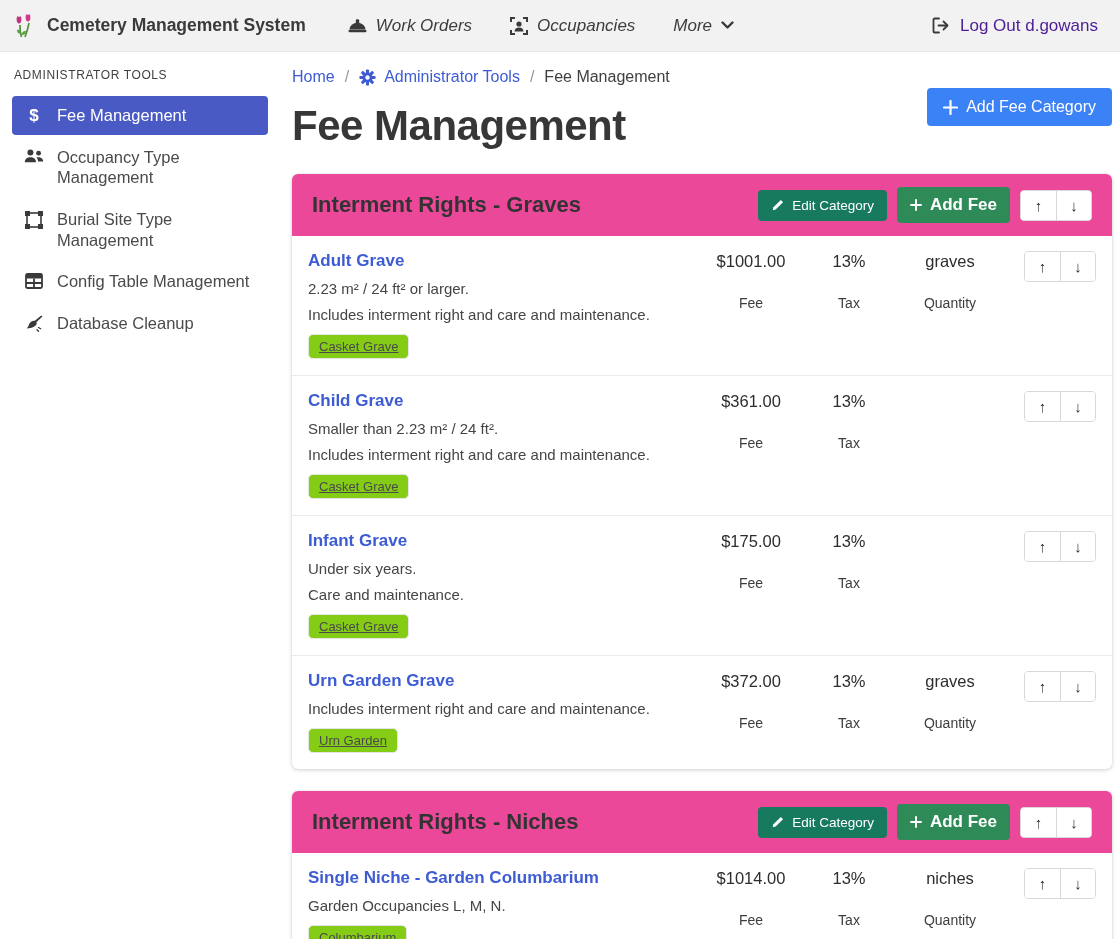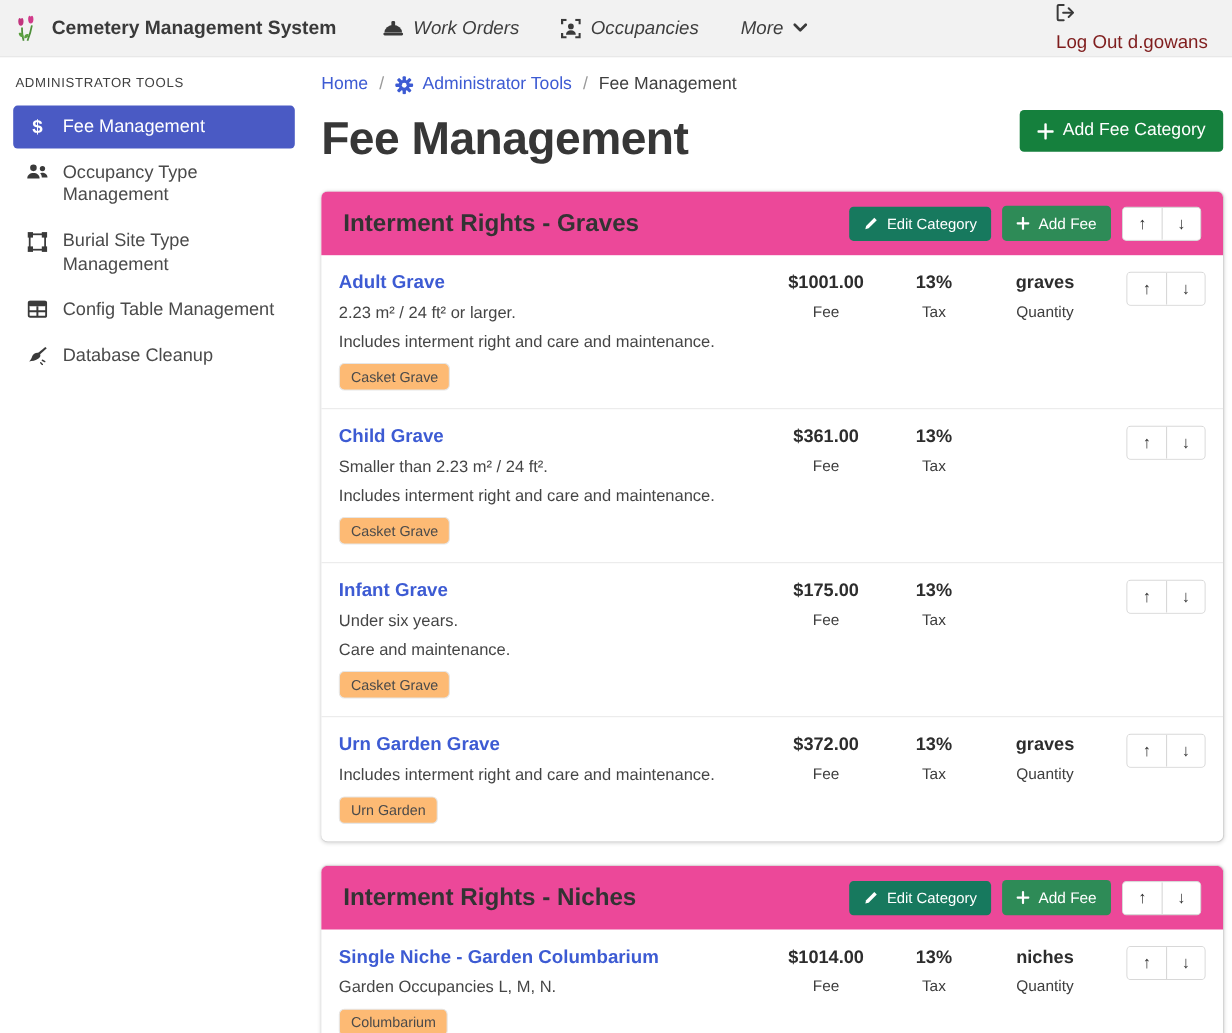--- a/index.html
+++ b/index.html
@@ -10,21 +10,21 @@
     background:#fff; color:#333;
   }
   
   .navbar {
     height:52px; background:#f2f2f2; border-bottom:1px solid #e7e7e7;
     display:flex; align-items:center; padding:0 22px 0 12px;
   }
   .brand { display:flex; align-items:center; gap:9px; font-weight:bold; font-size:17.5px; color:#3a3a3a; cursor:pointer; }
   .nav-links { display:flex; align-items:center; gap:38px; margin-left:42px;font-style:italic; }
   .nav-item { display:flex; align-items:center; gap:9px; font-size:17px; color:#3d3d3d; cursor:pointer; }
-  .nav-right { margin-left:auto; display:flex; gap:9px; font-size:17px; color:#7f1d1d; cursor:pointer;flex-direction:column; }
+  .nav-right { margin-left:auto; display:flex; align-items:center; gap:9px; font-size:17px; color:#4c1d95; cursor:pointer; }
   .nav-icon { display:flex; align-items:center; }
   
   .layout { display:flex; align-items:flex-start; }
   .sidebar { width:280px; flex:none; padding:12px 12px 0 12px; }
   .sidebar-heading { font-size:12px; letter-spacing:.6px; color:#3f3f3f; margin:4px 2px 14px 2px; }
   .side-item {
     display:flex; gap:13px; align-items:flex-start; padding:9px 12px;
     font-size:16.5px; color:#4a4a4a; border-radius:4px; line-height:1.25;
     cursor:pointer; margin-bottom:3px;
   }
@@ -37,49 +37,49 @@
   .crumb-link { color:#3d5bd3; text-decoration:none; display:flex; align-items:center; gap:8px; cursor:pointer; }
   .crumb-sep { color:#9a9a9a; }
   .crumb-current { color:#3f3f3f; }
   .page-head { display:flex; justify-content:space-between; align-items:flex-start; }
   h1 { font-size:42px; font-weight:600; color:#373737; margin:16px 0 24px 0; letter-spacing:-.5px; }
   
   .btn {
     border:none; border-radius:4px; color:#fff; cursor:pointer;
     display:inline-flex; align-items:center; gap:8px; font-family:inherit;
   }
-  .btn-add-category { background:#15803d; font-size:16px; padding:10px 16px; margin-top:14px; }
+  .btn-add-category { background:#3b82f6; font-size:16px; padding:10px 16px; margin-top:2px; }
   .btn-edit { background:#17795e; font-size:13.5px; padding:8px 13px; }
-  .btn-addfee { background:#2e8b57; font-size:14px; padding:8px 13px; }
+  .btn-addfee { background:#2e8b57; font-size:17px; padding:8px 13px;font-weight:bold; }
   .arrow-group { display:inline-flex; background:#fff; border:1px solid #d8d8d8; border-radius:4px; overflow:hidden; flex:none; }
   .arrow-btn { width:35px; height:29px; background:#fff; border:none; font-size:15px; color:#2f2f2f; cursor:pointer; font-family:inherit; padding:0; }
   .arrow-btn + .arrow-btn { border-left:1px solid #d8d8d8; }
   
   .card {
     border-radius:6px; overflow:hidden; background:#fff; margin:0 0 22px 0;
     box-shadow:0 1px 4px rgba(0,0,0,.18), 0 0 1px rgba(0,0,0,.12);
   }
   .card-header { background:#ec4899; padding:13px 20px; display:flex; align-items:center; }
   .card-title { flex:1; font-size:22px; font-weight:600; color:#333; }
   .header-actions { display:flex; align-items:center; gap:10px; }
   .fee-row { display:flex; align-items:flex-start; padding:15px 16px 16px 16px; }
   .fee-row + .fee-row { border-top:1px solid #eaeaea; }
   .fee-main { flex:1; min-width:0; padding-right:6px; }
   .fee-name { color:#3d5bd3; font-weight:bold; font-size:17px; text-decoration:none; display:inline-block; cursor:pointer; }
   .fee-desc { font-size:15px; color:#454545; margin-top:9px; }
   .fee-badge {
-    display:inline-block; margin-top:11px; background:#fdba74; border:1px solid #e6e6e6;
-    border-radius:5px; padding:4px 10px; font-size:13px; color:#4a4a4a;
+    display:inline-block; margin-top:11px; background:#84cc16; border:1px solid #e6e6e6;
+    border-radius:5px; padding:4px 10px; font-size:13px; color:#4a4a4a;text-decoration:underline;
   }
   .col { flex:none; text-align:center; padding-top:1px; }
   .col-fee { width:110px; }
   .col-tax { width:86px; }
   .col-qty { width:116px;text-align:center; }
-  .col .val { font-size:16.5px; color:#2d2d2d;font-weight:bold; }
-  .col .lbl { font-size:14px; color:#3d3d3d; margin-top:8px; }
+  .col .val { font-size:16.5px; color:#2d2d2d; }
+  .col .lbl { font-size:14px; color:#3d3d3d; margin-top:24px; }
   .row-arrows { margin-left:16px; }
   svg { display:block; }
 </style>
 </head>
 <body>
 
 <div class="navbar">
   <div class="brand">
     <span class="nav-icon">
       <svg width="26" height="26" viewBox="0 0 26 26">

